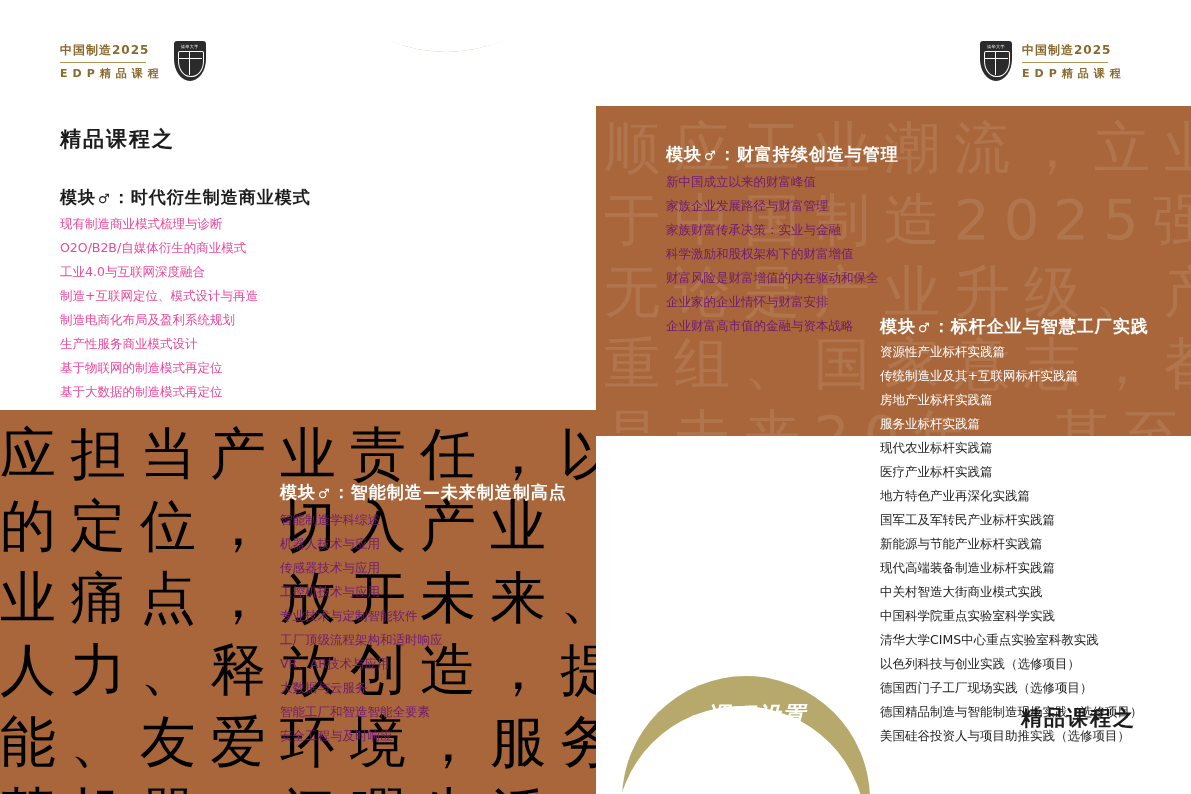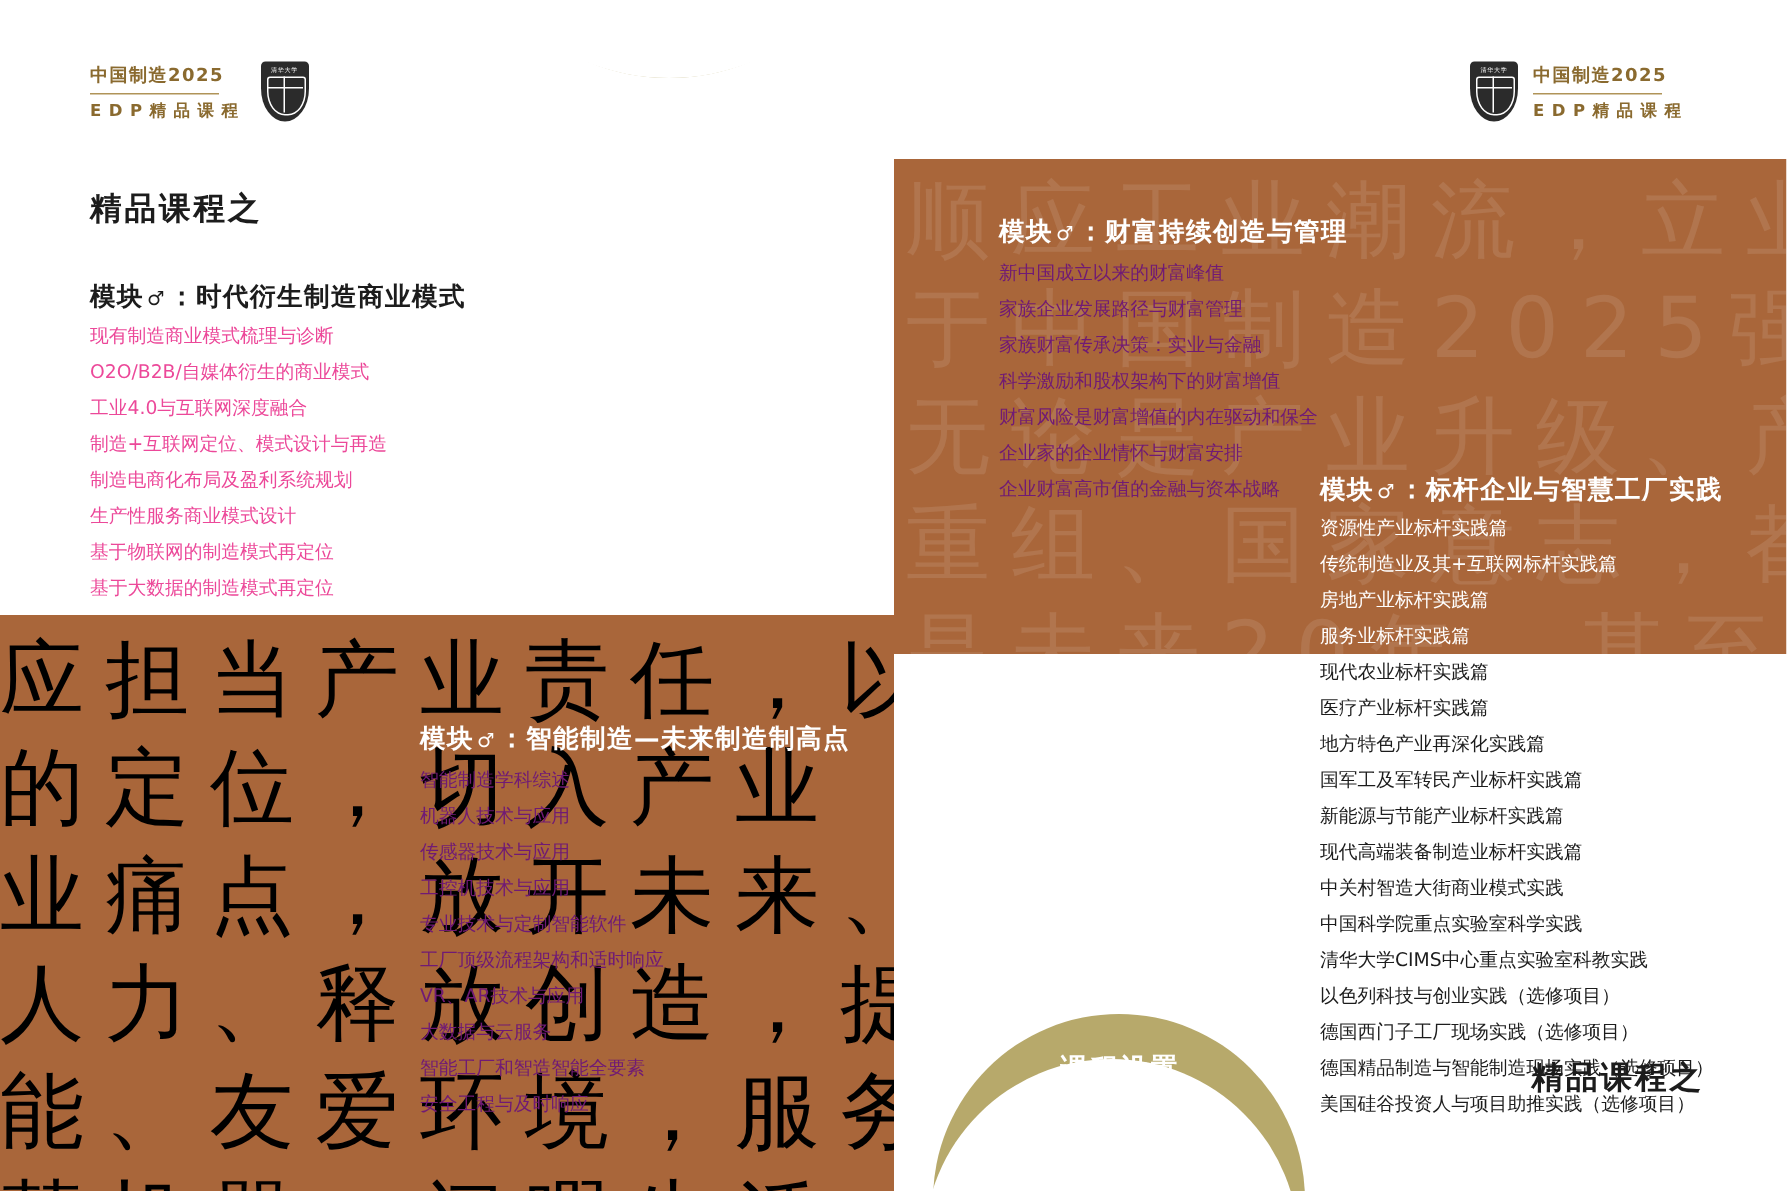--- a/index.html
+++ b/index.html
@@ -59,23 +59,24 @@
     background:#ffffff;
   }
   #arc-bottom{
     left:622px;top:676px;width:248px;height:248px;
     background:#b7a96b;
   }
 
   .arc-label{
     position:absolute;
     color:#ffffff;
-    font-size:18px;
+    font-size:23px;
     font-weight:bold;
     letter-spacing:2px;
+    font-style:italic;
   }
   #arc-top-label{left:388px;top:79px;}
   #arc-bottom-label{left:707px;top:700px;}
 
   
   .brand{position:absolute;display:flex;align-items:center;gap:10px;}
   #brand-left{left:60px;top:41px;}
   #brand-right{left:980px;top:41px;}
   .brand-text{display:flex;flex-direction:column;gap:3px;}
   .brand-line1{

